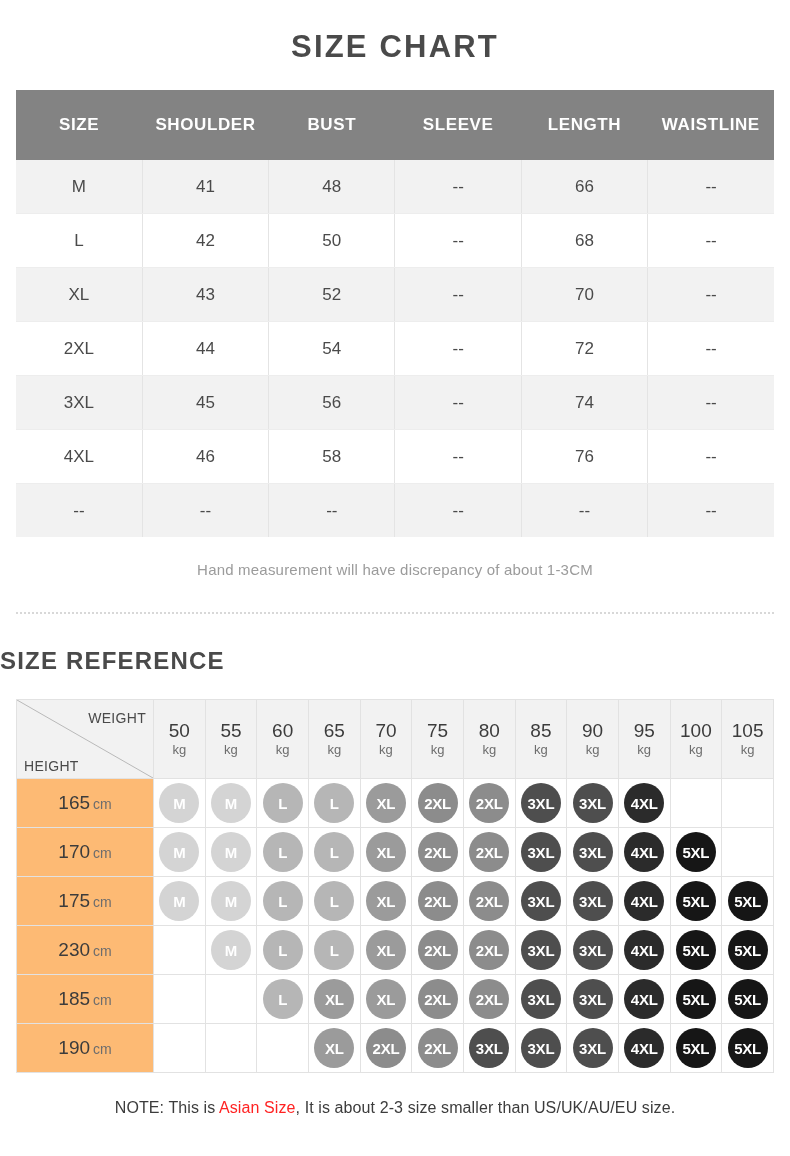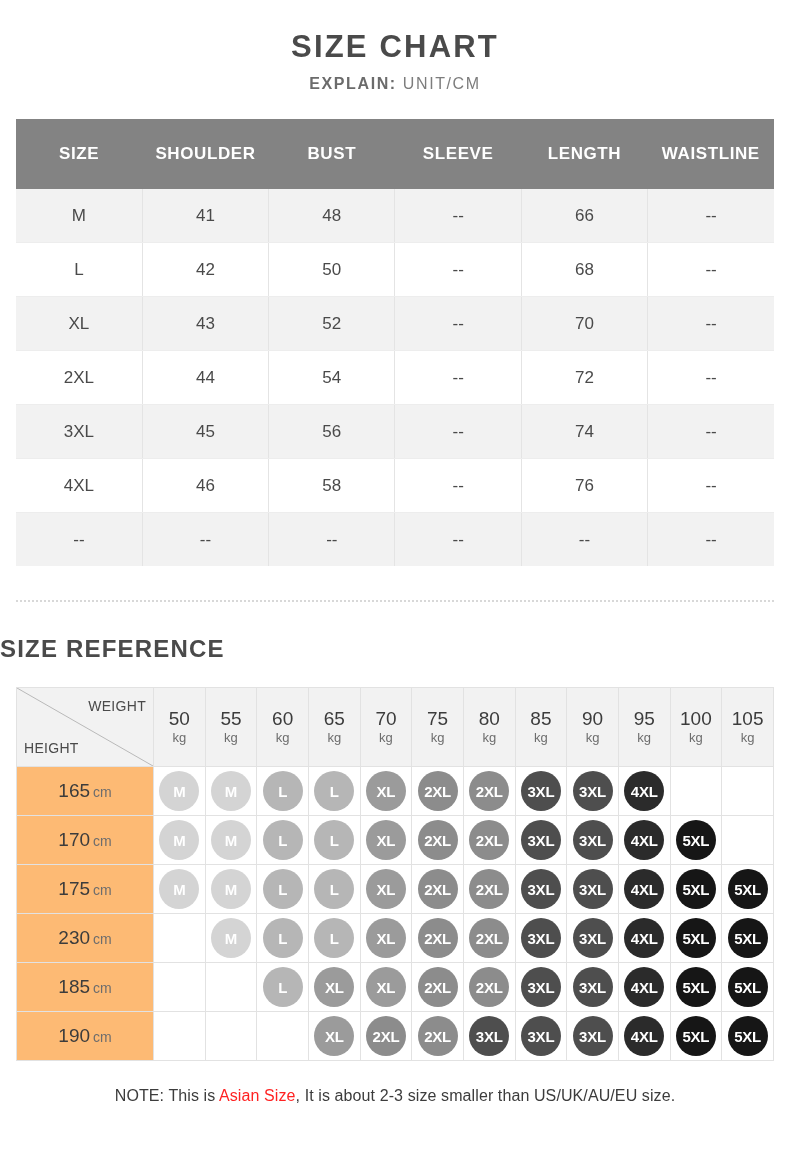--- a/index.html
+++ b/index.html
@@ -120,21 +120,21 @@
   }
   .corner-cell .w-lab {
     position: absolute;
     right: 7px; top: 10px;
     font-size: 14px;
     color: #4a4a4a;
     letter-spacing: 0.3px;
   }
   .corner-cell .h-lab {
     position: absolute;
-    left: 7px; bottom: 10px;
+    left: 7px; bottom: 4px;
     font-size: 14px;
     color: #4a4a4a;
     letter-spacing: 0.3px;
   }
   .wt-head {
     background: #f2f2f2;
     height: 78px;
     text-align: center;
     vertical-align: middle;
     line-height: 1.05;
@@ -201,24 +201,20 @@
     margin-top: 26px;
     letter-spacing: 0.1px;
   }
   .bottom-note .hl { color: #ff2222; }
 </style>
 </head>
 <body>
 
 <div class="title-block">
   <div class="main-title">SIZE CHART</div>
-  <div class="subtitle">
-    <span class="sub-strong">EXPLAIN:</span>
-    <span>UNIT/CM</span>
-  </div>
 </div>
 
 <div class="chart-wrap">
   <table class="size-chart">
     <thead>
       <tr id="sc-head">
           <th>SIZE</th>
           <th>SHOULDER</th>
           <th>BUST</th>
           <th>SLEEVE</th>
@@ -278,20 +274,21 @@
         <tr class="alt">
           <td>--</td>
           <td>--</td>
           <td>--</td>
           <td>--</td>
           <td>--</td>
           <td>--</td>
         </tr>
       </tbody>
   </table>
+  <div class="hand-note">Hand measurement will have discrepancy of about 1-3CM</div>
 </div>
 
 <div class="divider"></div>
 
 <div class="ref-title">SIZE REFERENCE</div>
 
 <div class="ref-wrap">
   <table class="size-ref">
     <tbody id="sr-body">
         <tr>

